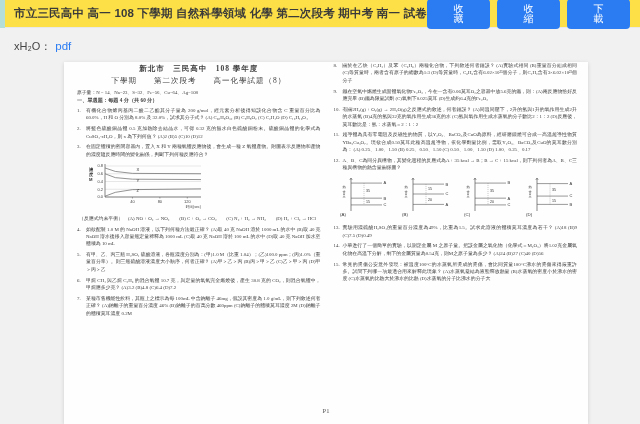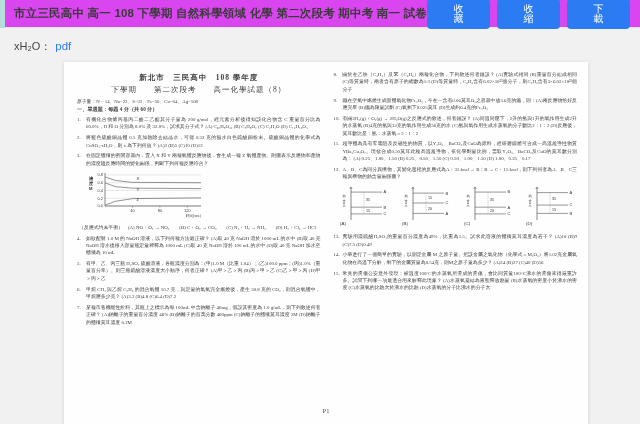--- a/index.html
+++ b/index.html
@@ -1,39 +1,39 @@
 <!DOCTYPE html>
 <html><head>
 <meta charset="utf-8">
 <style>
   * { margin:0; padding:0; box-sizing:border-box; }
   html,body { width:640px; height:424px; overflow:hidden; background:#f1f1f2;
     font-family:"Liberation Sans", sans-serif; }
 
   
   .topbar { position:absolute; left:0; top:0; width:640px; height:28px;
-    background:#d946ef; border-bottom:1px solid #e8e8e8; display:flex;
+    background:#fde047; border-bottom:1px solid #e8e8e8; display:flex;
     align-items:center; }
   .accent { width:5px; height:28px; background:#b5ded8; flex:0 0 auto; }
   .title { font-size:11.5px; font-weight:bold; color:#3a3a3a; margin-left:9px;
     white-space:nowrap; letter-spacing:.2px; }
   .btn-group { margin-left:auto; margin-right:10px; display:flex; gap:7px; }
   .btn { background:#2b7cf2; color:#fff; font-size:10px; line-height:1;
     padding:5px 24px; border:none; border-radius:4px; cursor:pointer;
     font-family:"Liberation Sans", sans-serif; }
 
   
   .meta-row { position:absolute; left:14px; top:39px; font-size:11px; color:#444; }
   .meta-row a { color:#2b7cf2; text-decoration:none; margin-left:4px; font-size:11.5px;text-align:right; }
 
   
   .page { position:absolute; left:64px; top:62px; width:524px; height:362px;
     background:#fefefe; box-shadow:0 1px 4px rgba(0,0,0,.14);
     font-family:"Liberation Serif", serif; color:#3d3d3d; }
-  .page-inner { display:flex; gap:13px; padding:9px 11px 4px 13px; }
+  .page-inner { display:flex; gap:13px; padding:0 11px 4px 13px; }
   .col { flex:1 1 0; min-width:0; }
 
   .doc-h1 { text-align:center; font-size:7.5px; font-weight:bold; letter-spacing:1px;
     margin-top:2px; }
   .doc-h2 { text-align:center; font-size:7.5px; font-weight:normal; letter-spacing:1px;
     margin:2px 0 3px 0; }
   .doc-atomic { font-size:4.8px; margin:1px 0 2px 0; color:#3d3d3d; }
   .doc-section { font-size:5.2px; font-weight:bold; margin:1px 0 3px 0; }
 
   .q { display:flex; font-size:4.9px; line-height:1.5; margin-bottom:3.5px;

